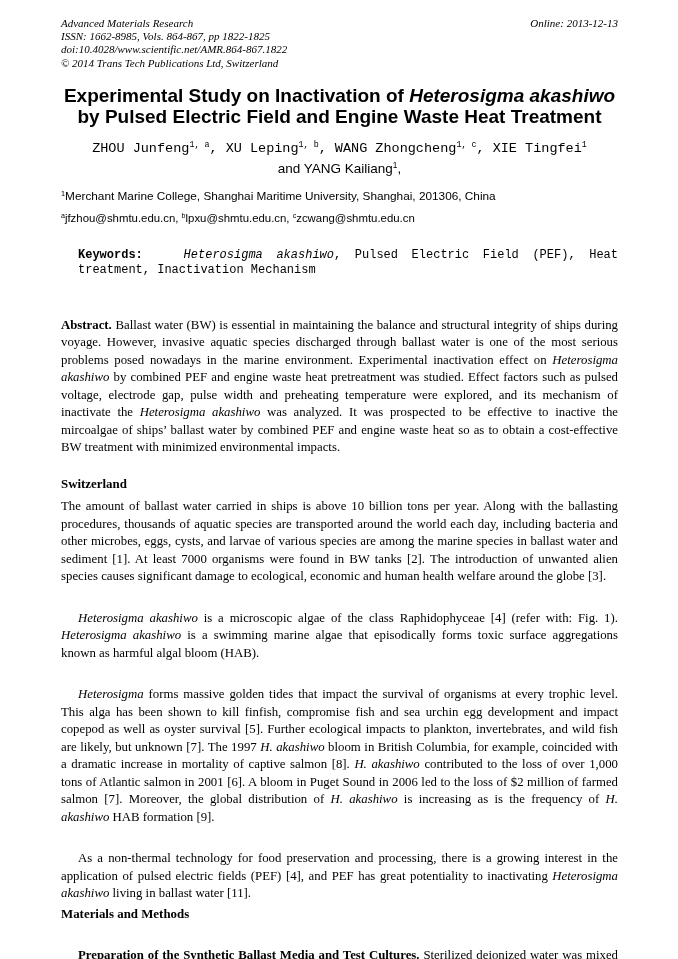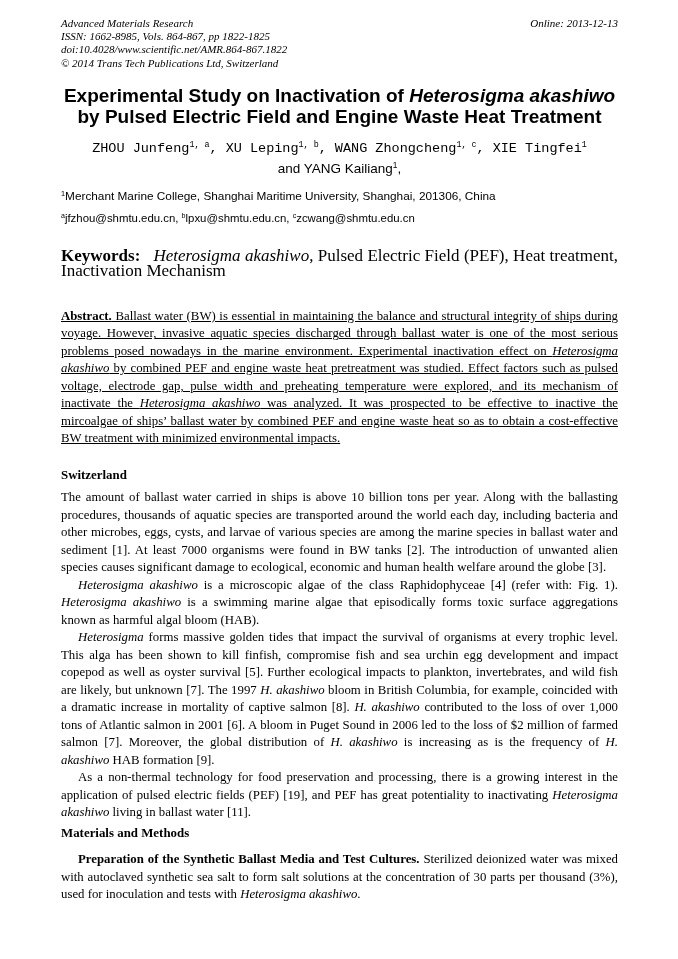--- a/index.html
+++ b/index.html
@@ -12,28 +12,28 @@
   .header { display:flex; justify-content:space-between; align-items:flex-start;
     font-style:italic; font-size:11px; line-height:13.2px; }
   .title { font-family:"Liberation Sans", sans-serif; font-weight:bold;
     font-size:19px; line-height:21px; text-align:center; margin-top:15px; }
   .authors { font-family:"Liberation Sans", sans-serif; font-size:13.5px;
     line-height:20px; text-align:center; }
   .authors.first { margin-top:12px;font-family:Liberation Mono, monospace; }
   .affil { font-family:"Liberation Sans", sans-serif; font-size:11.8px;
     line-height:14px; margin-top:10px; }
   .emails { font-size:11.4px; margin-top:8px; }
-  .keywords { font-family:Liberation Serif, serif; font-size:17px;
-    line-height:15.5px; text-align:justify; margin-top:23px; }
+  .keywords { font-family:Liberation Mono, monospace; font-size:12px;
+    line-height:15.5px; text-align:justify; margin-top:23px;margin-left:17px; }
   .body { font-size:12.8px; line-height:17.5px; text-align:justify; }
-  .abstract { margin-top:29px;text-decoration:underline; }
+  .abstract { margin-top:38px; }
   .section { font-size:12.9px; line-height:17.5px; font-weight:bold;
     margin-top:19px; margin-bottom:5px; }
   .section.mm { margin-top:3px; margin-bottom:9px; }
-  .ind { text-indent:17px; }
+  .ind { text-indent:17px;margin-top:24px; }
   .sup { font-size:0.62em; vertical-align:0.55em; line-height:0; }
   .i { font-style:italic; }
   .b { font-weight:bold; }
 </style>
 </head>
 <body>
 
 <div class="page">
 
   <div class="header">
@@ -55,18 +55,18 @@
   <div class="affil emails"><span class="sup">a</span><span>jfzhou@shmtu.edu.cn, </span><span class="sup">b</span><span>lpxu@shmtu.edu.cn, </span><span class="sup">c</span><span>zcwang@shmtu.edu.cn</span></div>
 
   <p class="keywords"><span class="b">Keywords:</span><span> &nbsp;&nbsp;</span><span class="i">Heterosigma akashiwo</span><span>, Pulsed Electric Field (PEF), Heat treatment, Inactivation Mechanism</span></p>
 
   <p class="body abstract"><span class="b">Abstract.</span><span> Ballast water (BW) is essential in maintaining the balance and structural integrity of ships during voyage. However, invasive aquatic species discharged through ballast water is one of the most serious problems posed nowadays in the marine environment. Experimental inactivation effect on </span><span class="i">Heterosigma akashiwo</span><span> by combined PEF and engine waste heat pretreatment was studied. Effect factors such as pulsed voltage, electrode gap, pulse width and preheating temperature were explored, and its mechanism of inactivate the </span><span class="i">Heterosigma akashiwo</span><span> was analyzed. It was prospected to be effective to inactive the mircoalgae of ships’ ballast water by combined PEF and engine waste heat so as to obtain a cost-effective BW treatment with minimized environmental impacts.</span></p>
 
   <h2 class="section">Switzerland</h2>
   <p class="body"><span>The amount of ballast water carried in ships is above 10 billion tons per year. Along with the ballasting procedures, thousands of aquatic species are transported around the world each day, including bacteria and other microbes, eggs, cysts, and larvae of various species are among the marine species in ballast water and sediment [1]. At least 7000 organisms were found in BW tanks [2]. The introduction of unwanted alien species causes significant damage to ecological, economic and human health welfare around the globe [3].</span></p>
   <p class="body ind"><span class="i">Heterosigma akashiwo</span><span> is a microscopic algae of the class Raphidophyceae [4] (refer with: Fig. 1). </span><span class="i">Heterosigma akashiwo</span><span> is a swimming marine algae that episodically forms toxic surface aggregations known as harmful algal bloom (HAB).</span></p>
   <p class="body ind"><span class="i">Heterosigma</span><span> forms massive golden tides that impact the survival of organisms at every trophic level. This alga has been shown to kill finfish, compromise fish and sea urchin egg development and impact copepod as well as oyster survival [5]. Further ecological impacts to plankton, invertebrates, and wild fish are likely, but unknown [7]. The 1997 </span><span class="i">H. akashiwo</span><span> bloom in British Columbia, for example, coincided with a dramatic increase in mortality of captive salmon [8]. </span><span class="i">H. akashiwo</span><span> contributed to the loss of over 1,000 tons of Atlantic salmon in 2001 [6]. A bloom in Puget Sound in 2006 led to the loss of $2 million of farmed salmon [7]. Moreover, the global distribution of </span><span class="i">H. akashiwo</span><span> is increasing as is the frequency of </span><span class="i">H. akashiwo</span><span> HAB formation [9].</span></p>
-  <p class="body ind"><span>As a non-thermal technology for food preservation and processing, there is a growing interest in the application of pulsed electric fields (PEF) [19], and PEF has great potentiality to inactivating </span><span class="i">Heterosigma akashiwo</span><span> living in ballast water [11].</span></p>
+  <p class="body ind"><span>As a non-thermal technology for food preservation and processing, there is a growing interest in the application of pulsed electric fields (PEF) [4], and PEF has great potentiality to inactivating </span><span class="i">Heterosigma akashiwo</span><span> living in ballast water [11].</span></p>
 
   <h2 class="section mm">Materials and Methods</h2>
   <p class="body ind"><span class="b">Preparation of the Synthetic Ballast Media and Test Cultures.</span><span> Sterilized deionized water was mixed with autoclaved synthetic sea salt to form salt solutions at the concentration of 30 parts per thousand (3%), used for inoculation and tests with </span><span class="i">Heterosigma akashiwo</span><span>.</span></p>
 
 </div>
 
 </body></html>

